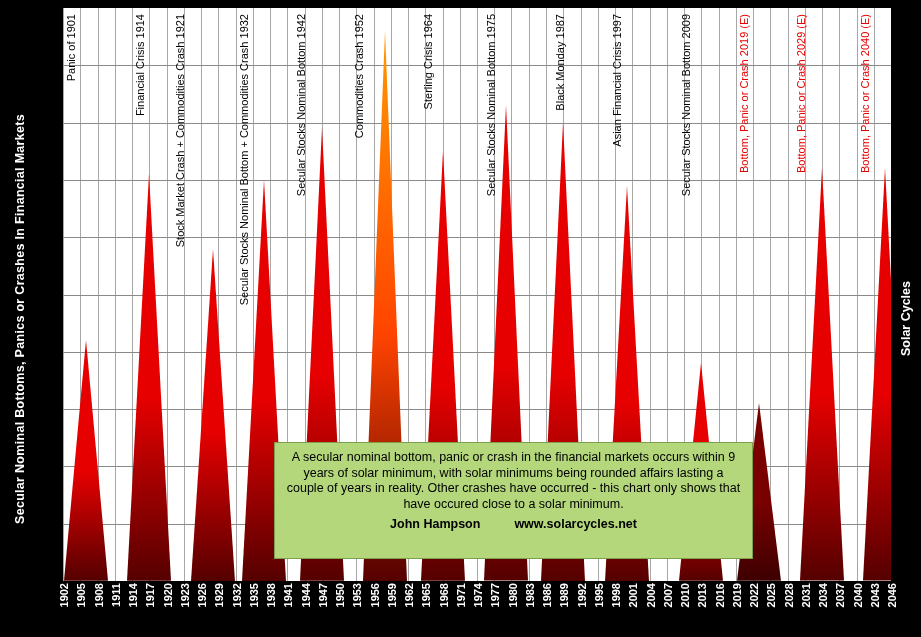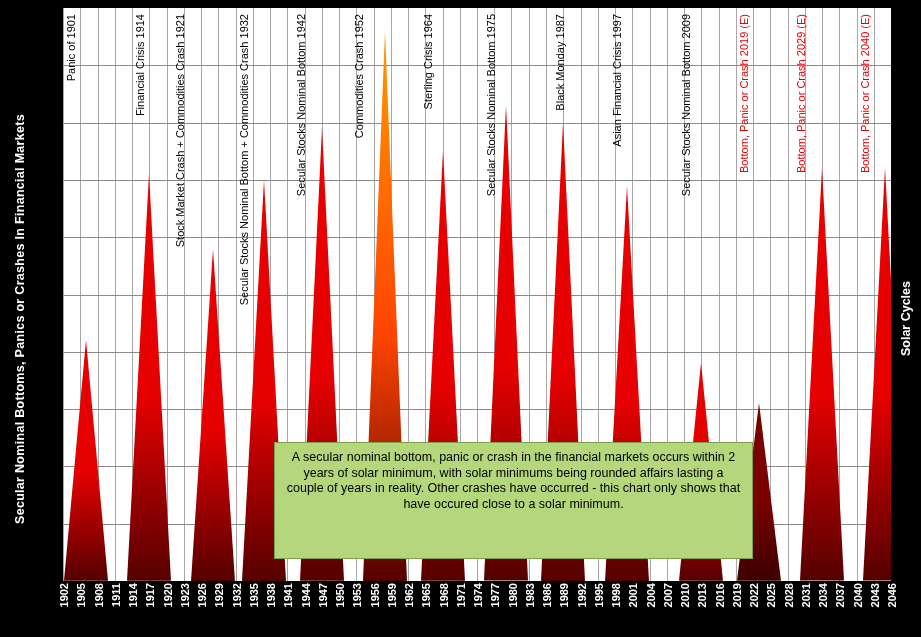--- a/index.html
+++ b/index.html
@@ -294,21 +294,24 @@
         <div class="evlabel dark" style="left: 423px; top: 6px;">Secular Stocks Nominal Bottom 1975</div>
         <div class="evlabel dark" style="left: 492px; top: 6px;">Black Monday 1987</div>
         <div class="evlabel dark" style="left: 549px; top: 6px;">Asian Financial Crisis 1997</div>
         <div class="evlabel dark" style="left: 618px; top: 6px;">Secular Stocks Nominal Bottom 2009</div>
         <div class="evlabel red" style="left: 676px; top: 6px;">Bottom, Panic or Crash 2019 (E)</div>
         <div class="evlabel red" style="left: 733px; top: 6px;">Bottom, Panic or Crash 2029 (E)</div>
         <div class="evlabel red" style="left: 797px; top: 6px;">Bottom, Panic or Crash 2040 (E)</div>
       </div>
 
     <div id="notebox">
-      <div class="txt">A secular nominal bottom, panic or crash in the financial markets occurs within 2 years of solar minimum, with solar minimums being rounded affairs lasting a couple of years in reality. Other crashes have occurred - this chart only shows that have occured close to a solar minimum.</div>
+      <div class="txt">A secular nominal bottom, panic or crash in the financial markets occurs within 9 years of solar minimum, with solar minimums being rounded affairs lasting a couple of years in reality. Other crashes have occurred - this chart only shows that have occured close to a solar minimum.</div>
+      <div class="credit">
+        <span>John Hampson</span><span class="sp"></span><span>www.solarcycles.net</span>
+      </div>
     </div>
   </div>
 
   <div id="xaxis">
       <div class="xt" style="left: -5px;">1902</div>
       <div class="xt" style="left: 12.25px;">1905</div>
       <div class="xt" style="left: 29.5px;">1908</div>
       <div class="xt" style="left: 46.75px;">1911</div>
       <div class="xt" style="left: 64px;">1914</div>
       <div class="xt" style="left: 81.25px;">1917</div>

